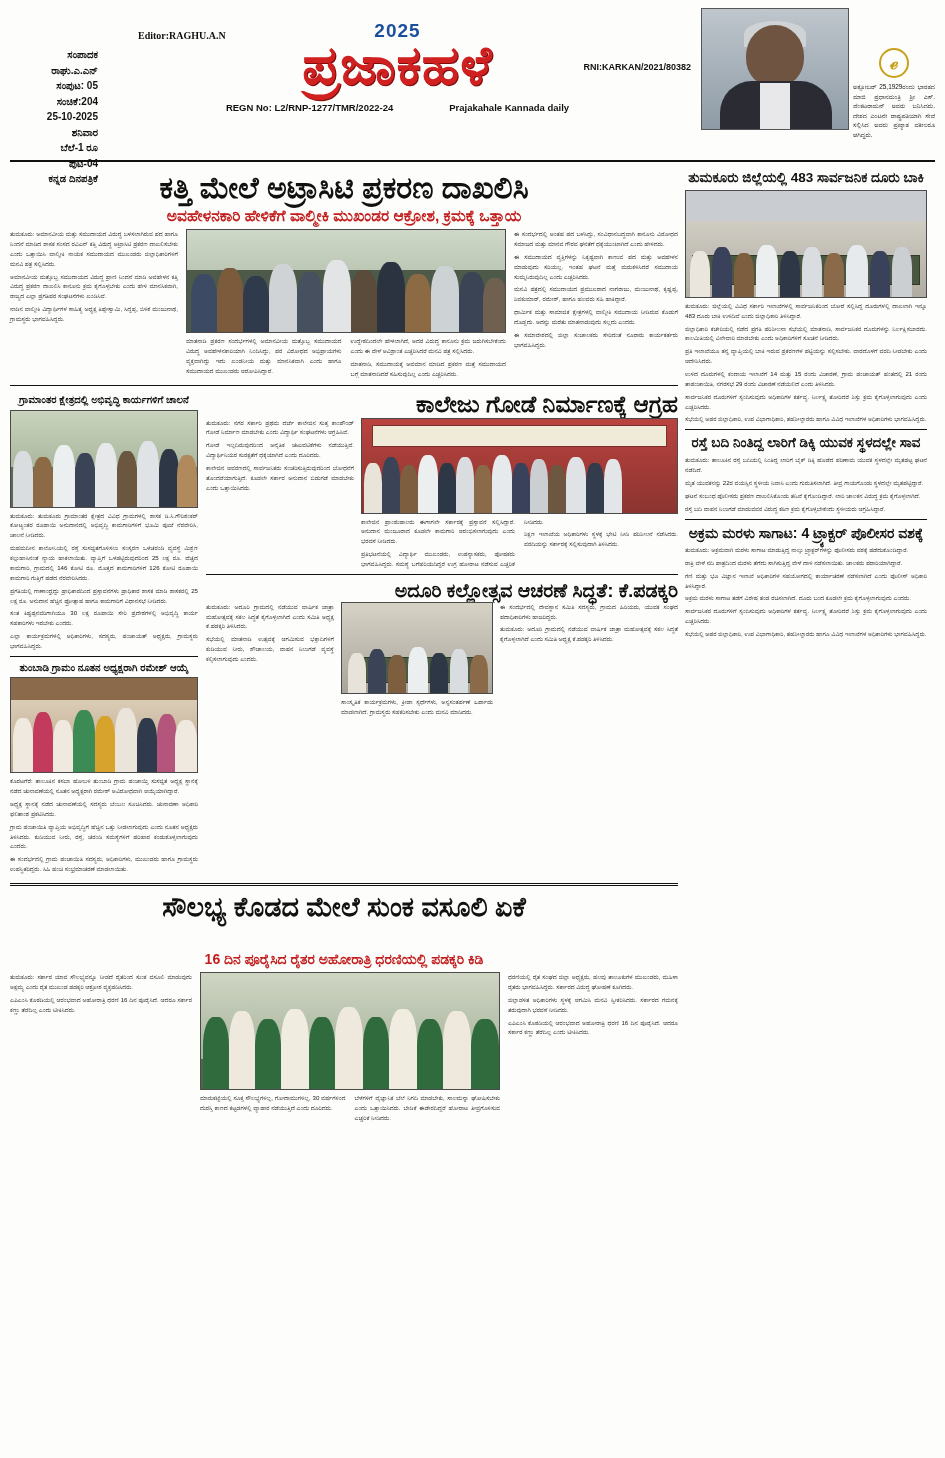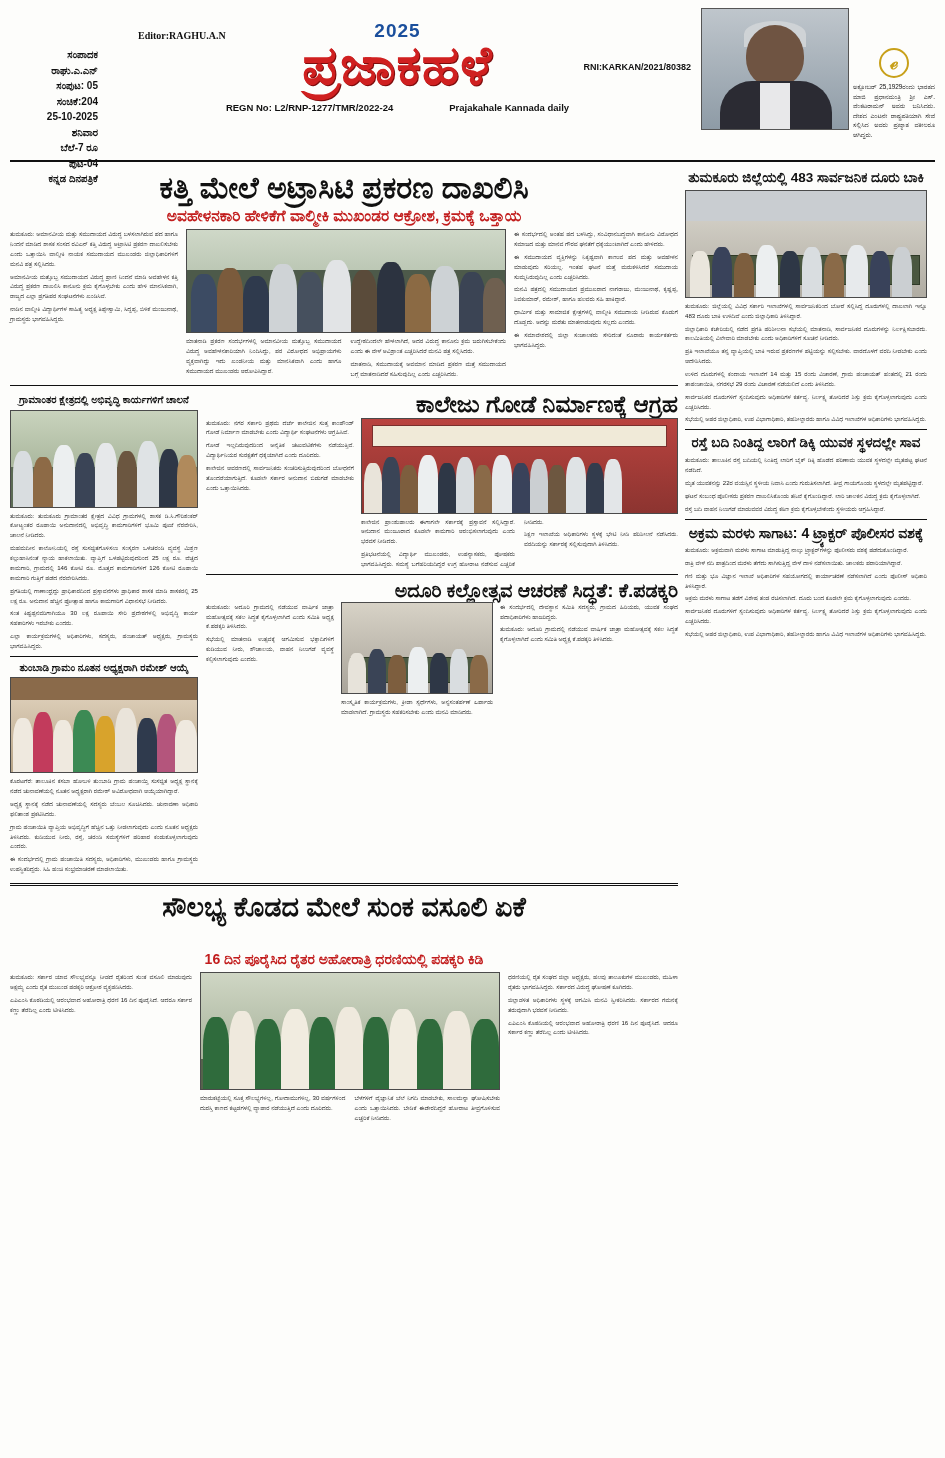--- a/index.html
+++ b/index.html
@@ -119,21 +119,21 @@
 <div class="page">
 
   <div class="masthead">
     <div class="mh-left">
       <div>ಸಂಪಾದಕ</div>
       <div>ರಾಘು.ಎ.ಎನ್</div>
       <div>ಸಂಪುಟ: 05</div>
       <div>ಸಂಚಿಕೆ:204</div>
       <div>25-10-2025</div>
       <div>ಶನಿವಾರ</div>
-      <div>ಬೆಲೆ-7 ರೂ</div>
+      <div>ಬೆಲೆ-1 ರೂ</div>
       <div>ಪುಟ-04</div>
       <div>ಕನ್ನಡ ದಿನಪತ್ರಿಕೆ</div>
     </div>
 
     <div class="mh-center">
       <div class="mh-editor">Editor:RAGHU.A.N</div>
       <div class="mh-rni">RNI:KARKAN/2021/80382</div>
       <div class="mh-year">2025</div>
       <div class="mh-title">ಪ್ರಜಾಕಹಳೆ</div>
       <div class="mh-sub">

